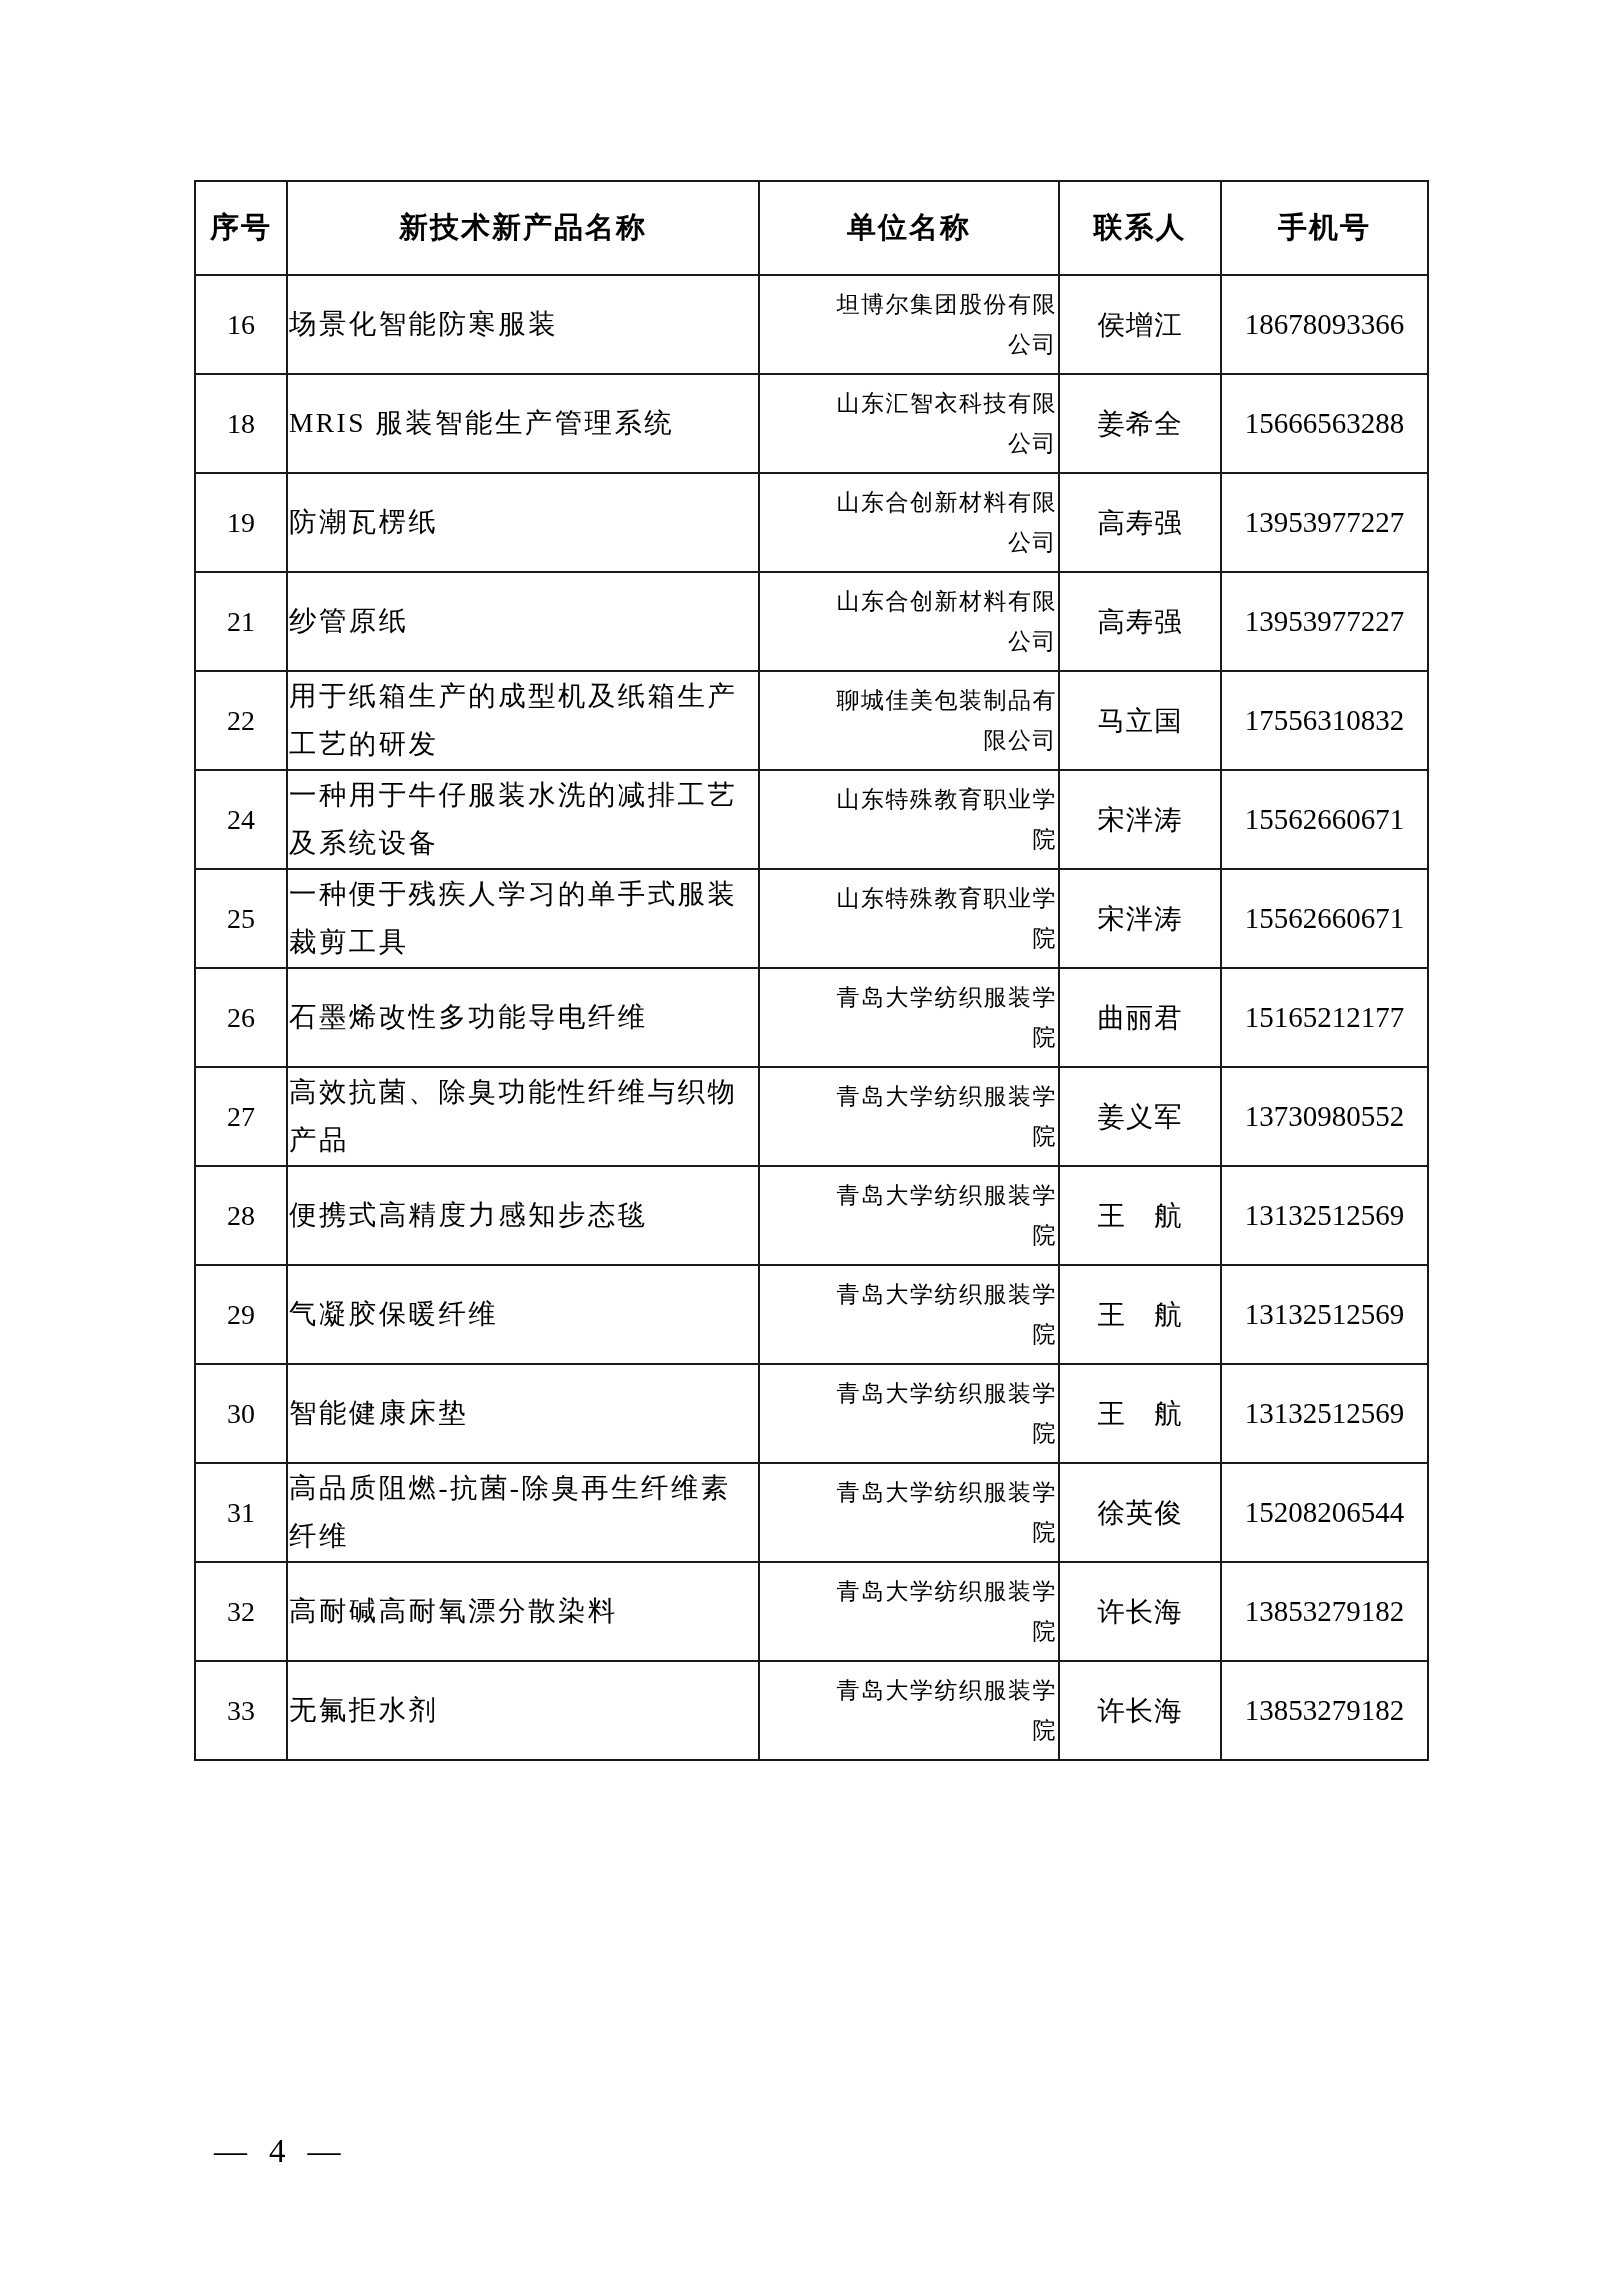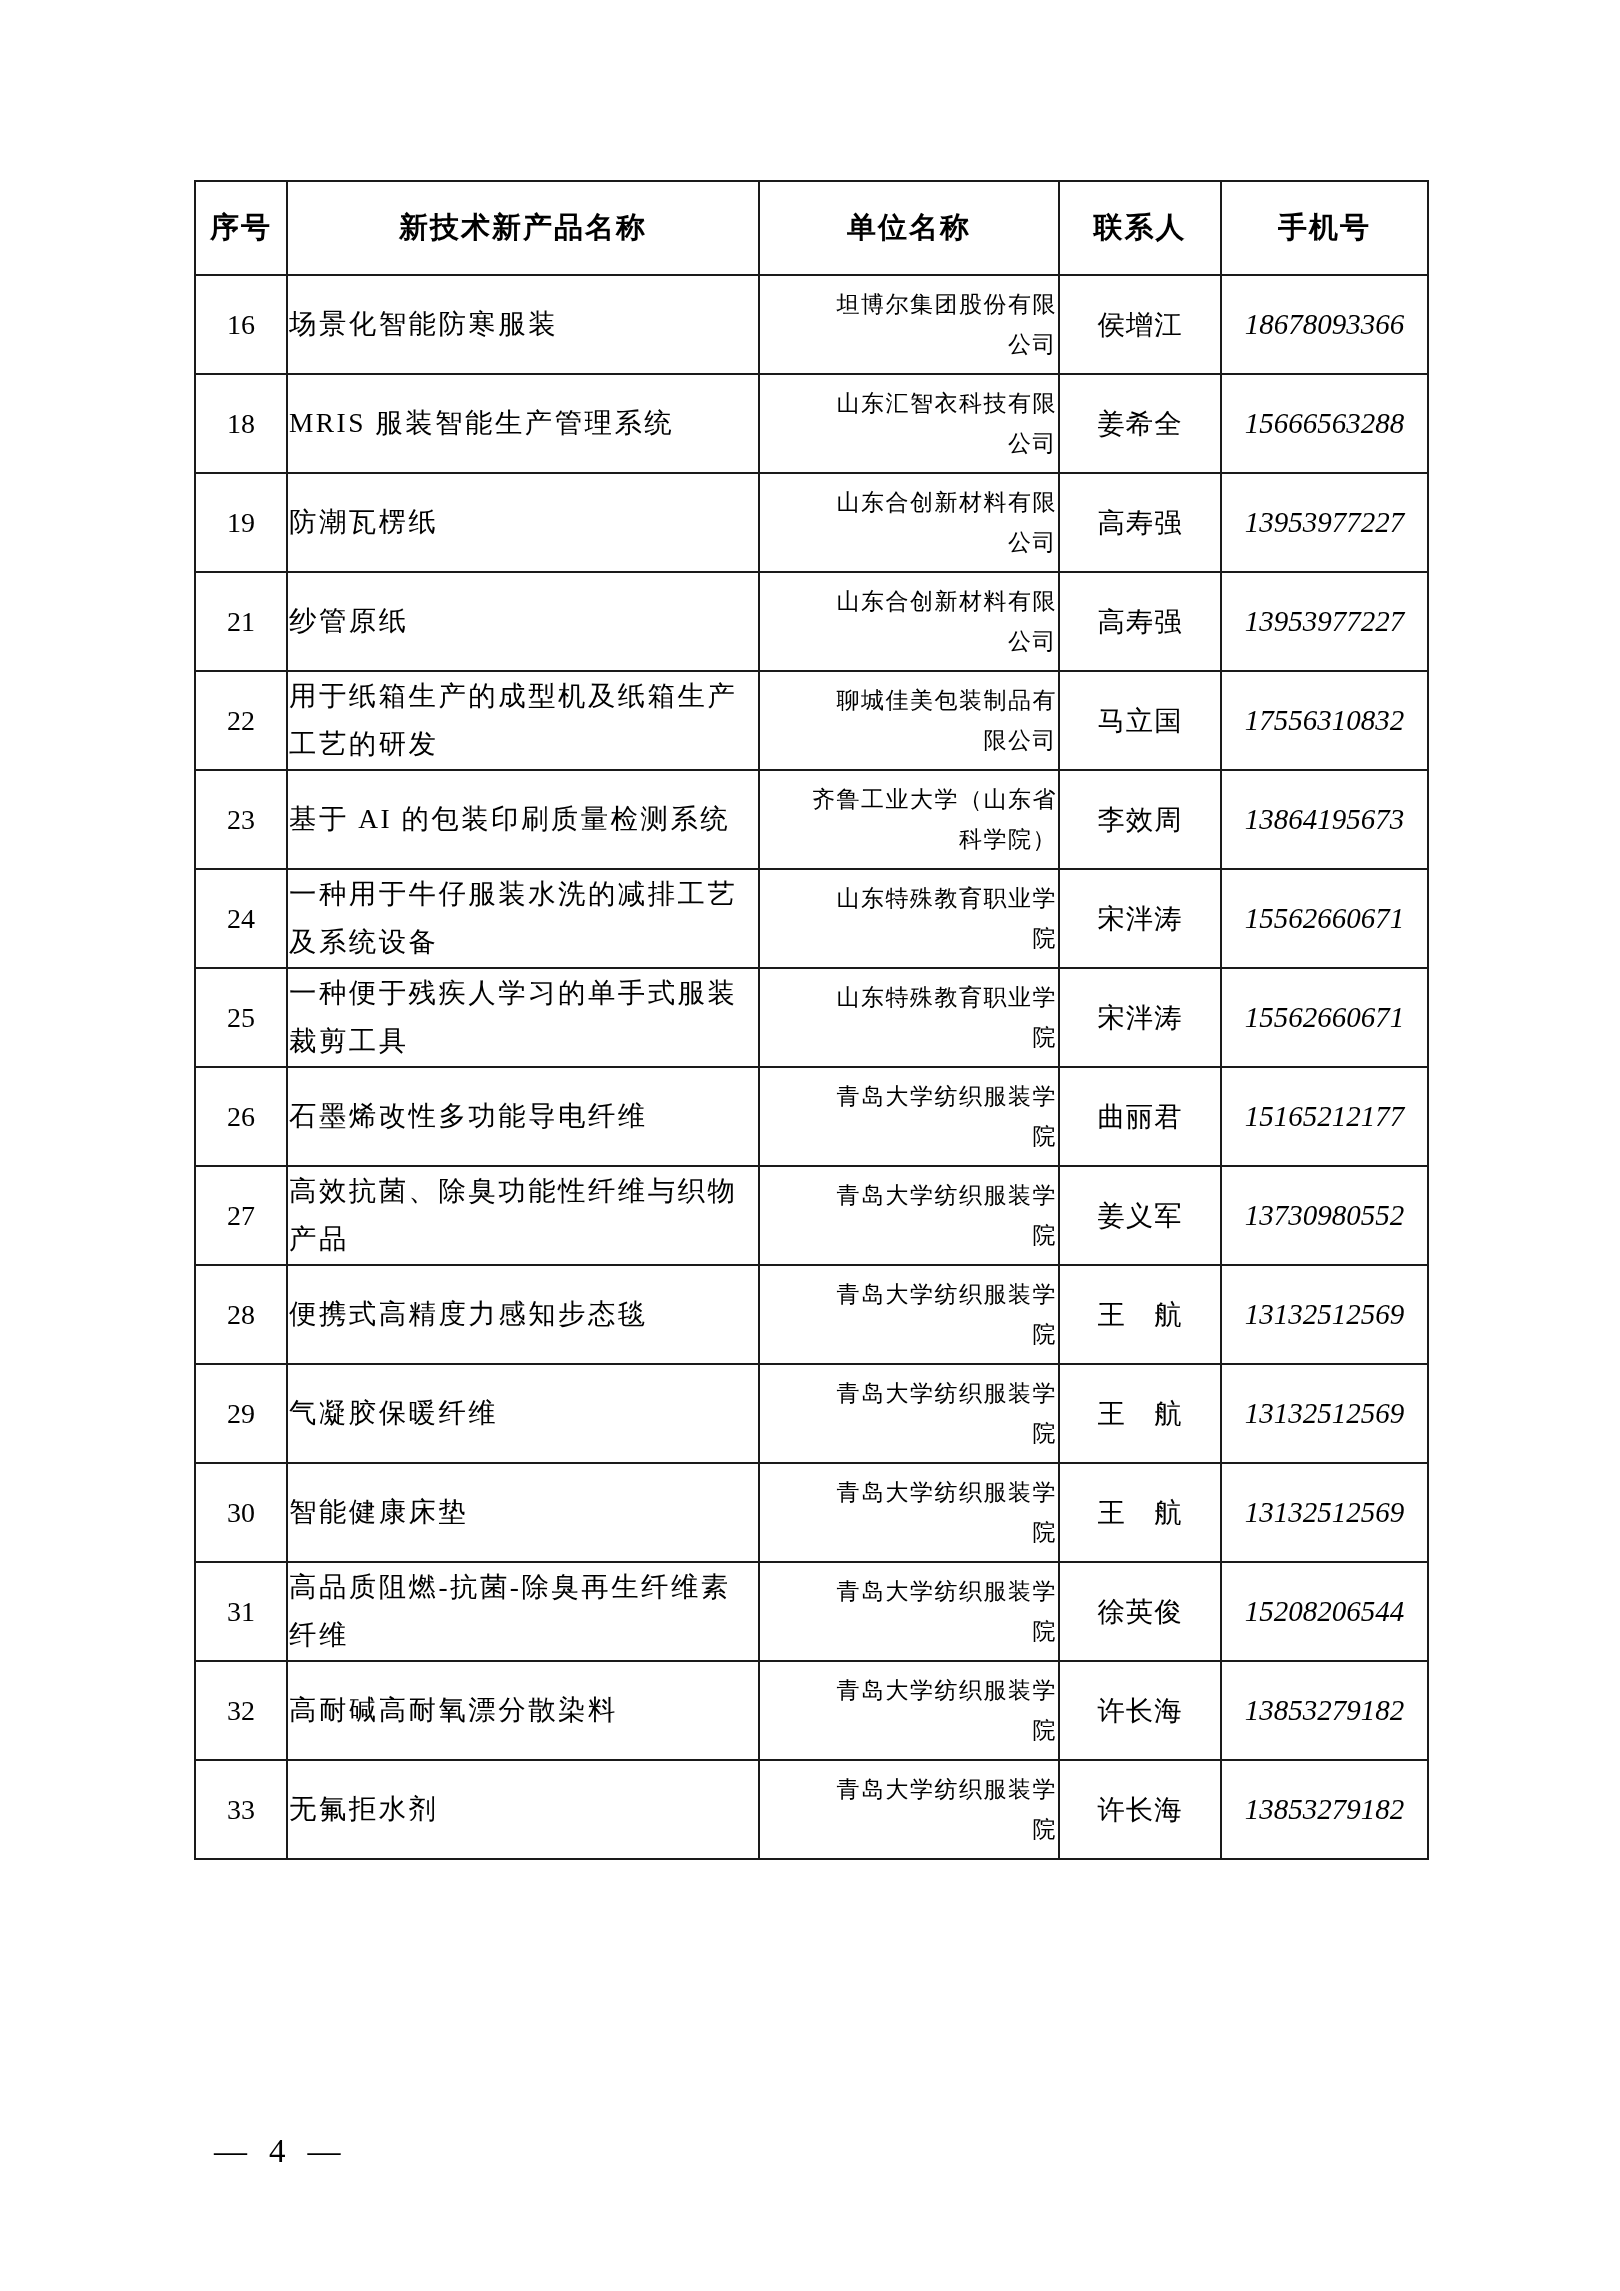--- a/index.html
+++ b/index.html
@@ -67,21 +67,20 @@
     line-height: 1.72;
   }
   td.c-contact {
     text-align: center;
     font-size: 27.4px;
     letter-spacing: 1px;
   }
   td.c-phone {
     text-align: center;
     font-size: 29px;
-    font-style: italic;
   }
   .footer {
     position: absolute;
     left: 214px;
     top: 2133px;
     font-size: 33px;
     word-spacing: 9.8px;
     letter-spacing: 2px;
   }
 </style>
@@ -143,28 +142,20 @@
         <tr>
       <td class="c-seq">22</td>
       <td class="c-name">用于纸箱生产的成型机及纸箱生产
 工艺的研发</td>
       <td class="c-unit">聊城佳美包装制品有
 限公司</td>
       <td class="c-contact">马立国</td>
       <td class="c-phone">17556310832</td>
     </tr>
         <tr>
-      <td class="c-seq">23</td>
-      <td class="c-name">基于 AI 的包装印刷质量检测系统</td>
-      <td class="c-unit">齐鲁工业大学（山东省
-科学院）</td>
-      <td class="c-contact">李效周</td>
-      <td class="c-phone">13864195673</td>
-    </tr>
-        <tr>
       <td class="c-seq">24</td>
       <td class="c-name">一种用于牛仔服装水洗的减排工艺
 及系统设备</td>
       <td class="c-unit">山东特殊教育职业学
 院</td>
       <td class="c-contact">宋泮涛</td>
       <td class="c-phone">15562660671</td>
     </tr>
         <tr>
       <td class="c-seq">25</td>

